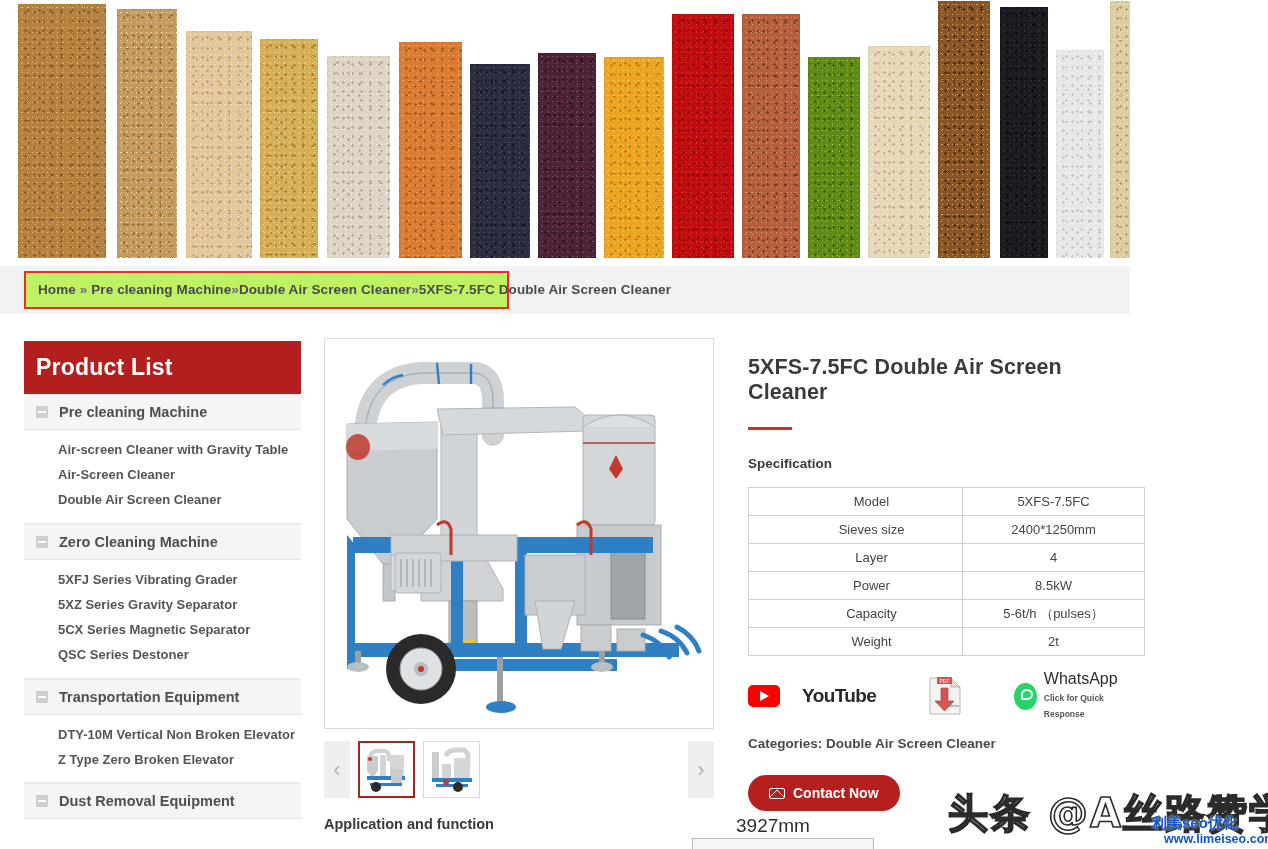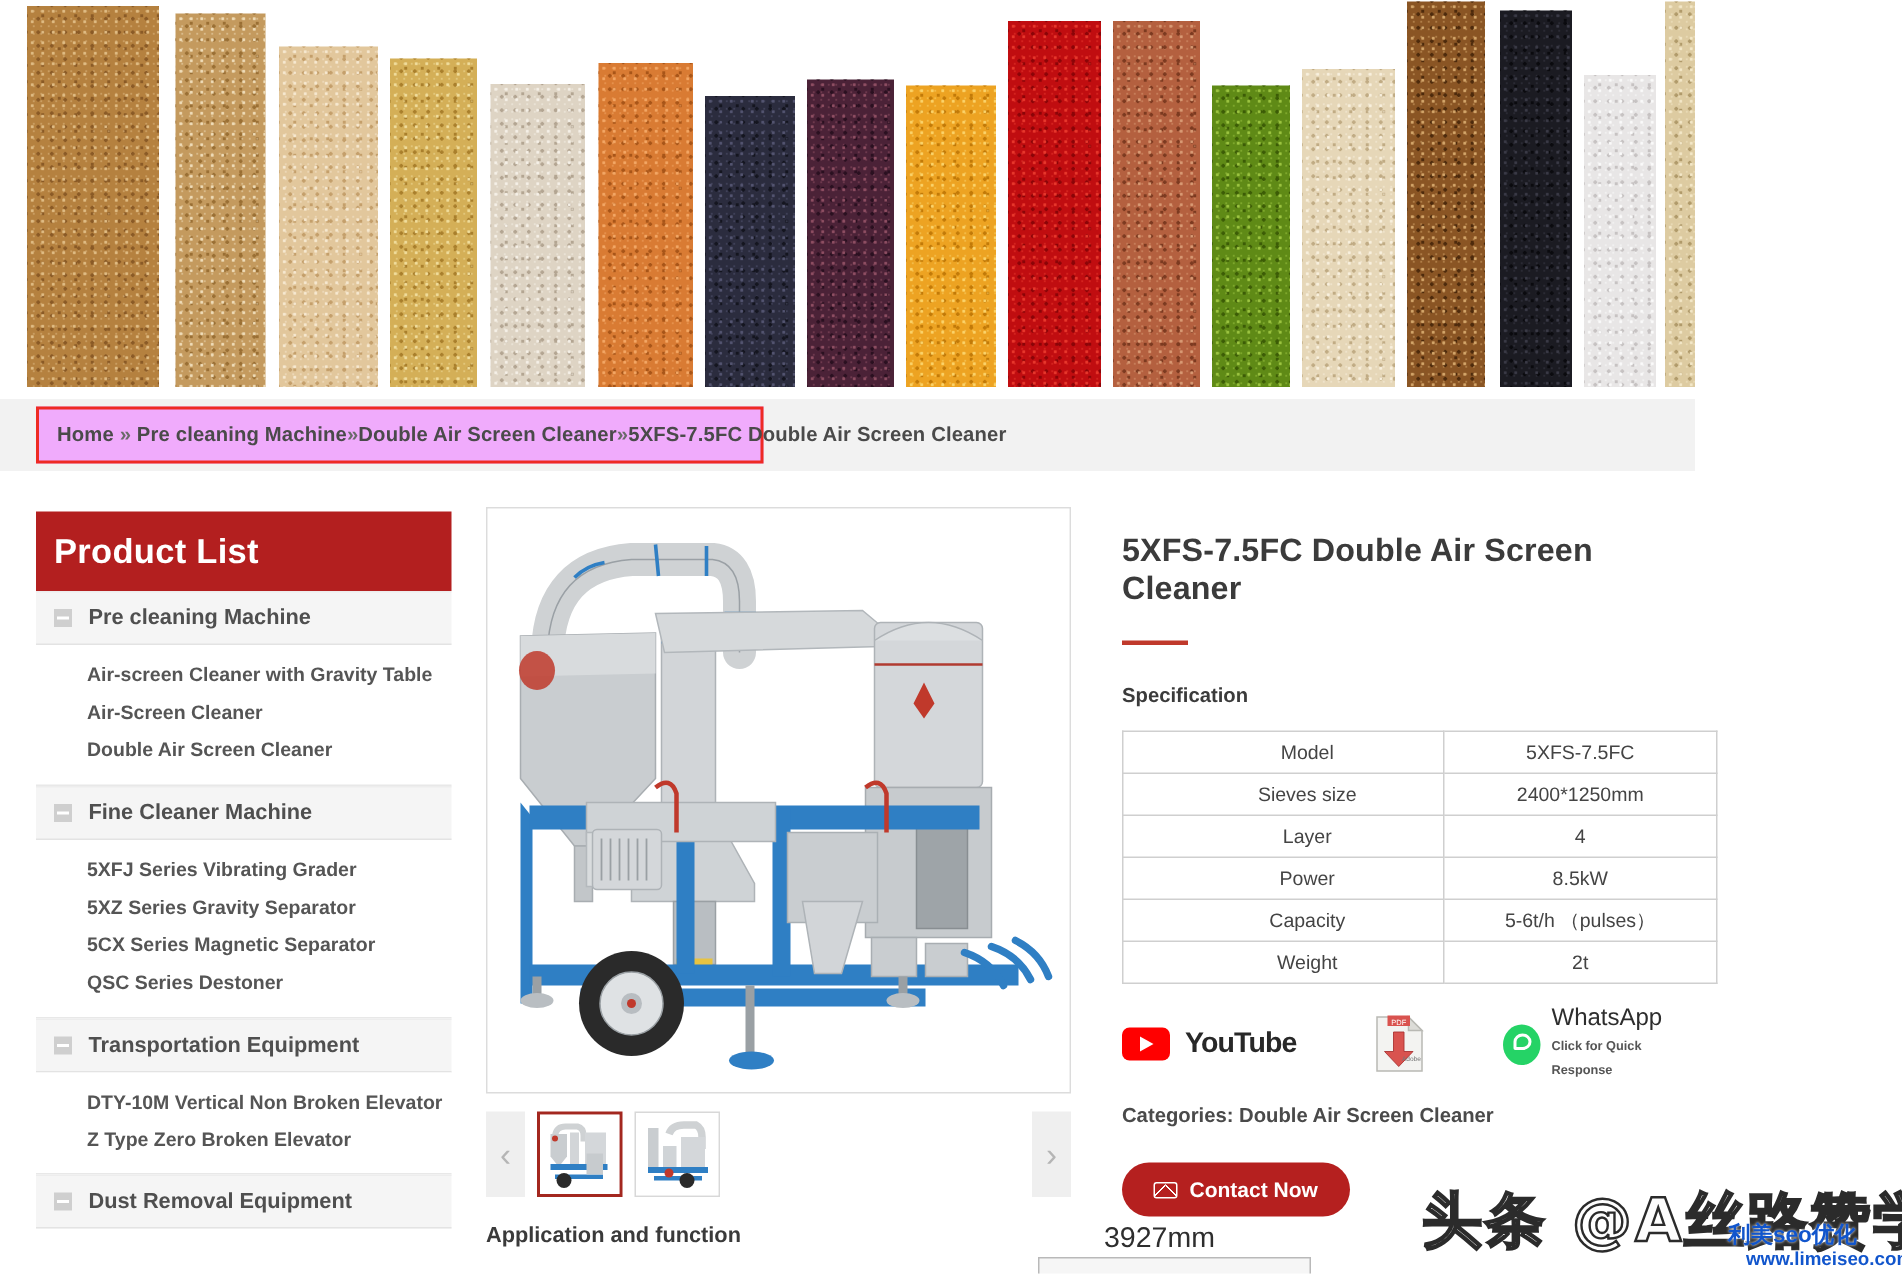--- a/index.html
+++ b/index.html
@@ -11,21 +11,21 @@
   .page{position:relative;width:1268px;height:849px;}
 
   
   .banner{position:absolute;left:0;top:0;width:1130px;height:258px;background:#fff;overflow:hidden;}
   .strips{position:absolute;left:0;bottom:0;width:1130px;height:258px;}
   .strip{position:absolute;bottom:0;background-repeat:repeat;}
 
   
   .crumb-band{position:absolute;left:0;top:266px;width:1130px;height:48px;background:#f2f2f2;}
   .crumb-box{position:absolute;left:24px;top:271px;width:485px;height:38px;
-    border:2px solid #ee2b24;background:#f0abfc;box-sizing:border-box;}
+    border:2px solid #ee2b24;background:#bef264;box-sizing:border-box;}
   .crumb-text{position:absolute;left:12px;top:9px;font-size:13.5px;color:#4a4a4a;
     font-weight:700;letter-spacing:.1px;white-space:nowrap;}
   .crumb-text .sep{color:#6a6a6a;font-weight:700;}
 
   
   .sidebar{position:absolute;left:24px;top:341px;width:277px;}
   .pl-head{background:#b31f1f;color:#fff;font-size:23px;font-weight:700;
     padding:13px 0 13px 12px;letter-spacing:.2px;}
   .cat{background:#f5f5f5;border-bottom:1px solid #e3e3e3;border-top:1px solid #ededed;
     padding:9px 0 9px 12px;display:flex;align-items:center;gap:11px;}
@@ -55,21 +55,21 @@
   .spec-head{margin-top:26px;font-size:13.5px;font-weight:700;color:#3b3b3b;}
 
   table.spec{margin-top:16px;border-collapse:collapse;width:362px;
     border:1px solid #bdbdbd;table-layout:fixed;}
   table.spec td{border:1px solid #cfcfcf;height:27px;text-align:center;
     font-size:13px;color:#444;font-weight:400;padding:0;}
   table.spec td.k{width:181px;padding-left:32px;}
   table.spec td.v{width:181px;}
 
   .social{margin-top:22px;display:flex;align-items:center;gap:0;height:36px;}
-  .yt{display:flex;align-items:center;gap:10px;}
+  .yt{display:flex;align-items:center;gap:22px;}
   .yt-badge{width:32px;height:22px;background:#ff0000;border-radius:5px;position:relative;}
   .yt-badge:after{content:"";position:absolute;left:12px;top:6px;width:0;height:0;
     border-left:9px solid #fff;border-top:5px solid transparent;border-bottom:5px solid transparent;}
   .yt-word{font-size:19px;font-weight:700;color:#282828;letter-spacing:-.6px;}
   .pdf{width:34px;height:40px;margin-left:52px;position:relative;}
   .wa{margin-left:52px;display:flex;align-items:center;gap:7px;}
   .wa-circle{width:27px;height:27px;border-radius:50%;background:#25d366;position:relative;}
   .wa-circle:after{content:"";position:absolute;left:7px;top:6px;width:12px;height:11px;
     border:2.5px solid #fff;border-radius:50% 50% 50% 10%;box-sizing:border-box;}
   .wa-txt{line-height:1.05;}
@@ -141,21 +141,21 @@
           <span class="minus"></span>
           <span class="cat-label">Pre cleaning Machine</span>
         </div>
         <div class="sublist">
           <div class="sub">Air-screen Cleaner with Gravity Table</div>
           <div class="sub">Air-Screen Cleaner</div>
           <div class="sub">Double Air Screen Cleaner</div>
         </div>
         <div class="cat">
           <span class="minus"></span>
-          <span class="cat-label">Fine Cleaner Machine</span>
+          <span class="cat-label">Zero Cleaning Machine</span>
         </div>
         <div class="sublist">
           <div class="sub">5XFJ Series Vibrating Grader</div>
           <div class="sub">5XZ Series Gravity Separator</div>
           <div class="sub">5CX Series Magnetic Separator</div>
           <div class="sub">QSC Series Destoner</div>
         </div>
         <div class="cat">
           <span class="minus"></span>
           <span class="cat-label">Transportation Equipment</span>

